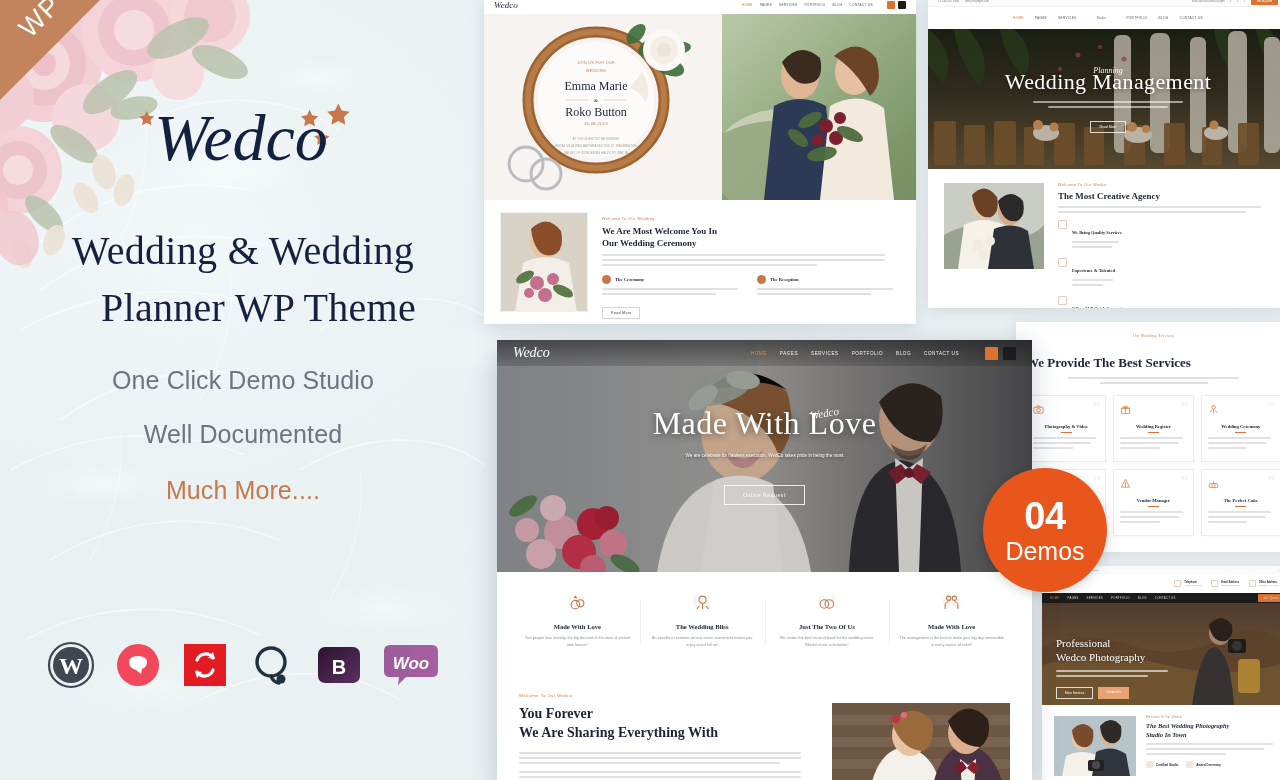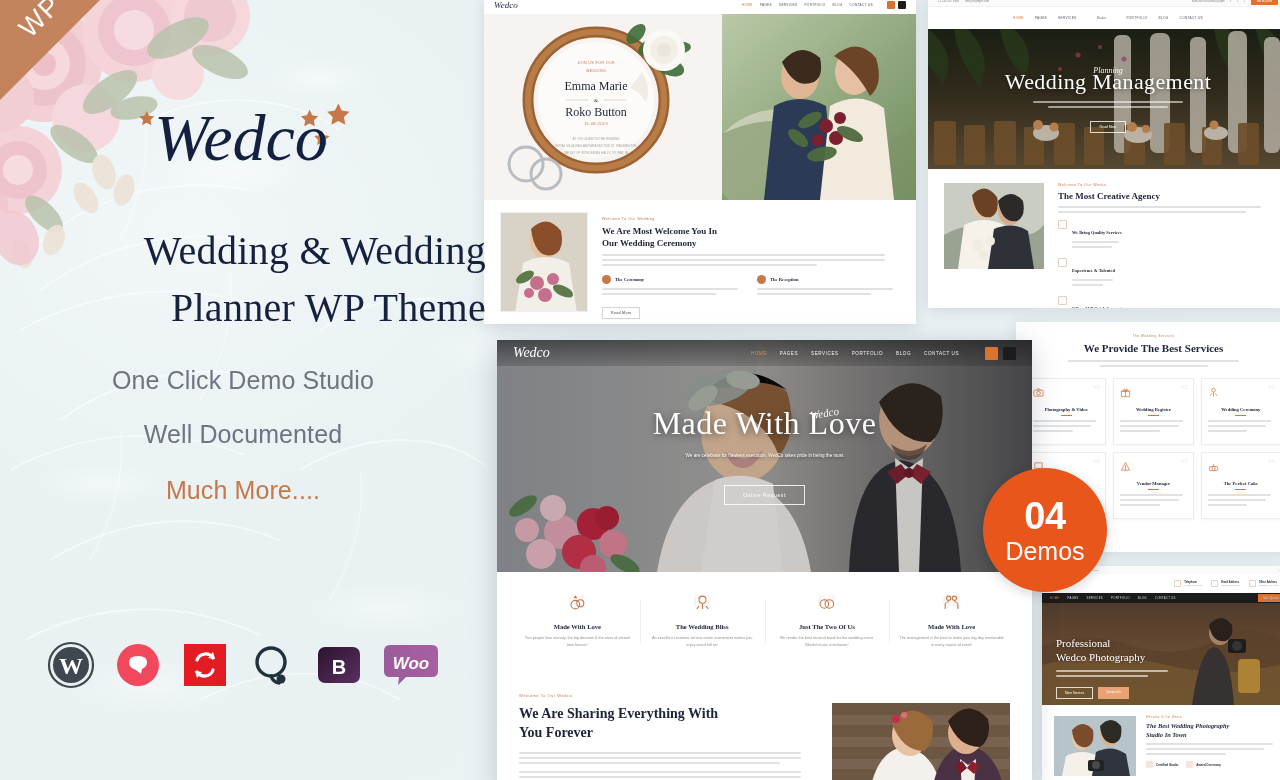--- a/index.html
+++ b/index.html
@@ -58,21 +58,21 @@
   }
 
   
   .logo-wrap {
     position:absolute; left:0; top:88px; width:486px; text-align:center; z-index:5;
   }
   .logo-svg { display:block; margin:0 auto; }
 
   
   .headline {
-    position:absolute; left:0; top:222px; width:486px; text-align:right; z-index:5;
+    position:absolute; left:0; top:222px; width:486px; text-align:center; z-index:5;
     font-family:"Liberation Serif", serif;
     font-size:40px; line-height:1.43; color:#16213f; font-weight:400;
     letter-spacing:.3px;
   }
   .headline-l2 { display:block;padding-left:31px; }
 
   
   .features { position:absolute; left:0; top:368px; width:486px; text-align:center; z-index:5; }
   .feature {
     font-size:25px; color:#6f7480; font-weight:400; line-height:1; margin-bottom:29px;
@@ -154,22 +154,22 @@
   .b-thumb{flex:0 0 100px;height:86px;overflow:hidden;}
   .b-txt{flex:1;}
   .b-h{font-family:"Liberation Serif",serif;font-size:9px;color:#1c2438;font-weight:700;}
   .b-row{display:flex;gap:5px;margin-top:7px;align-items:flex-start;}
   .b-ic{width:9px;height:9px;border:1px solid #e6cdbd;border-radius:1px;flex:0 0 9px;}
   .b-rt{font-family:"Liberation Serif",serif;font-size:4.4px;color:#22293c;font-weight:700;}
 
   
   .c-wrap{padding:12px 10px;background:#fff;height:100%;}
   .c-eyebrow{text-align:center;font-size:3.2px;color:#c6784a;letter-spacing:.5px;}
-  .c-h{text-align:center;font-family:"Liberation Serif",serif;font-size:11px;
-       color:#1c2438;font-weight:700;margin-top:4px;}
+  .c-h{text-align:left;font-family:"Liberation Serif",serif;font-size:13px;
+       color:#1c2438;font-weight:700;margin-top:17px;}
   .c-grid{display:grid;grid-template-columns:repeat(3,1fr);gap:7px;margin-top:11px;}
   .c-card{border:1px solid #ececec;background:#fff;padding:8px 6px 9px;position:relative;
           box-shadow:0 1px 3px rgba(0,0,0,.04);}
   .c-num{position:absolute;right:5px;top:4px;font-family:"Liberation Serif",serif;
          font-size:7px;color:#efefef;font-weight:700;}
   .c-ico{width:11px;height:11px;margin:0 auto 5px;}
   .c-ct{text-align:center;font-family:"Liberation Serif",serif;font-size:4.6px;
         color:#22293c;font-weight:700;}
   .c-rule{width:11px;height:1px;background:#d9732f;margin:3px auto 4px;}
 
@@ -882,22 +882,22 @@
                 <path d="M3 21v-5a5 5 0 015-5M21 21v-5a5 5 0 00-5-5"></path>
               </g>
             </svg>
           <div class="e-ct">Made With Love</div>
           <div class="e-cp">The management is the best to make your big day memorable in every aspect of event!</div>
         </div>
       </div>
       <div class="e-bot">
         <div class="e-bl">
           <div class="e-beye">Welcome To Our Wedco</div>
+          <div class="e-bh">You Forever</div>
           <div class="e-bh">We Are Sharing Everything With</div>
-          <div class="e-bh">You Forever</div>
           <div class="e-bp">
             <div class="ln w95"></div>
               <div class="ln w95"></div>
               <div class="ln w88"></div>
             <div class="ln w95" style="margin-top:7px"></div>
               <div class="ln w95"></div>
           </div>
         </div>
         <div class="e-br">
           <svg width="178" height="100" viewBox="0 0 178 100" preserveAspectRatio="xMidYMid slice">

